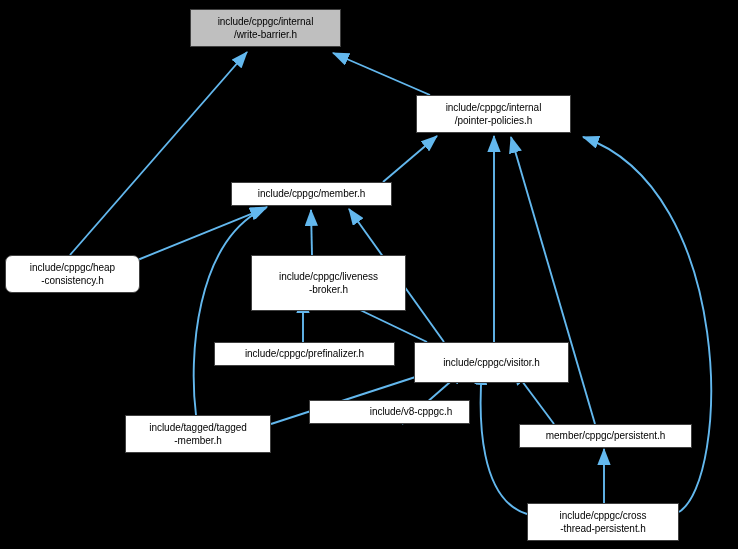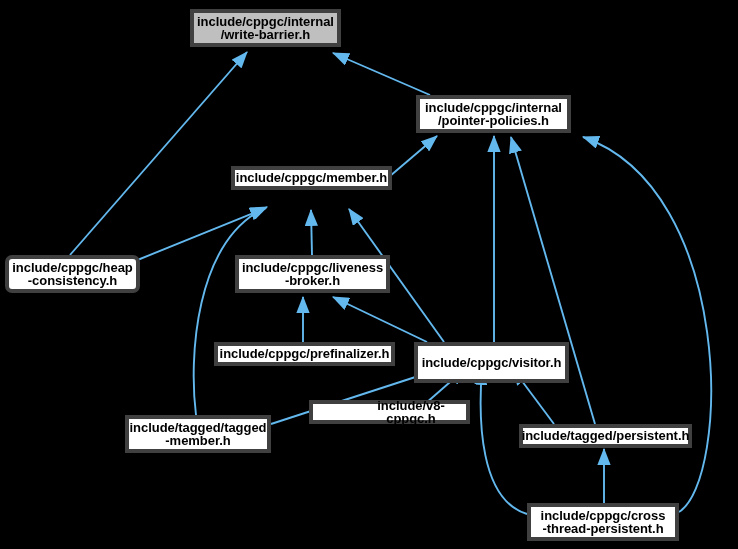--- a/index.html
+++ b/index.html
@@ -19,33 +19,32 @@
     position: absolute;
     left: 0;
     top: 0;
     width: 738px;
     height: 549px;
     pointer-events: none;
   }
   .node {
     position: absolute;
     box-sizing: border-box;
-    border: 4px solid #404040;
+    border: 1px solid #404040;
     background: #ffffff;
     color: #000000;
-    font-size: 13px;
+    font-size: 10px;
     line-height: 13.5px;
     text-align: center;
     display: flex;
     align-items: center;
     justify-content: center;
     white-space: pre-line;
     letter-spacing: -0.05px;
     z-index: 5;
-    font-weight: bold;
   }
   .node.highlight {
     background: #bfbfbf;
   }
 </style>
 </head>
 <body>
 
 <div id="graph-root">
 
@@ -74,28 +73,28 @@
         <path d="M 604 503 L 604 449" fill="none" stroke="#63b8ee" stroke-width="1.9" marker-end="url(#arrowhead)"></path>
         <path d="M 679 512 C 730 480 735 190 583 137" fill="none" stroke="#63b8ee" stroke-width="1.9" marker-end="url(#arrowhead)"></path>
       </g>
   </svg>
 
   <div id="nodes-layer">
       <div class="node highlight" style="left: 190px; top: 9px; width: 151px; height: 38px;">include/cppgc/internal
 /write-barrier.h</div>
       <div class="node" style="left: 416px; top: 95px; width: 155px; height: 38px;">include/cppgc/internal
 /pointer-policies.h</div>
-      <div class="node" style="left: 231px; top: 166px; width: 161px; height: 24px;">include/cppgc/member.h</div>
+      <div class="node" style="left: 231px; top: 182px; width: 161px; height: 24px;">include/cppgc/member.h</div>
       <div class="node" style="left: 5px; top: 255px; width: 135px; height: 38px; border-radius: 7px;">include/cppgc/heap
 -consistency.h</div>
-      <div class="node" style="left: 235px; top: 255px; width: 155px; height: 38px;">include/cppgc/liveness
+      <div class="node" style="left: 251px; top: 255px; width: 155px; height: 56px;">include/cppgc/liveness
 -broker.h</div>
       <div class="node" style="left: 214px; top: 342px; width: 181px; height: 24px;">include/cppgc/prefinalizer.h</div>
       <div class="node" style="left: 414px; top: 342px; width: 155px; height: 41px;">include/cppgc/visitor.h</div>
       <div class="node" style="left: 125px; top: 415px; width: 146px; height: 38px;">include/tagged/tagged
 -member.h</div>
       <div class="node" style="left: 309px; top: 400px; width: 161px; height: 24px; padding-left: 43px;">include/v8-cppgc.h</div>
-      <div class="node" style="left: 519px; top: 424px; width: 173px; height: 24px;">include/tagged/persistent.h</div>
+      <div class="node" style="left: 519px; top: 424px; width: 173px; height: 24px;">member/cppgc/persistent.h</div>
       <div class="node" style="left: 527px; top: 503px; width: 152px; height: 38px;">include/cppgc/cross
 -thread-persistent.h</div>
     </div>
 
 </div>
 
 </body></html>

